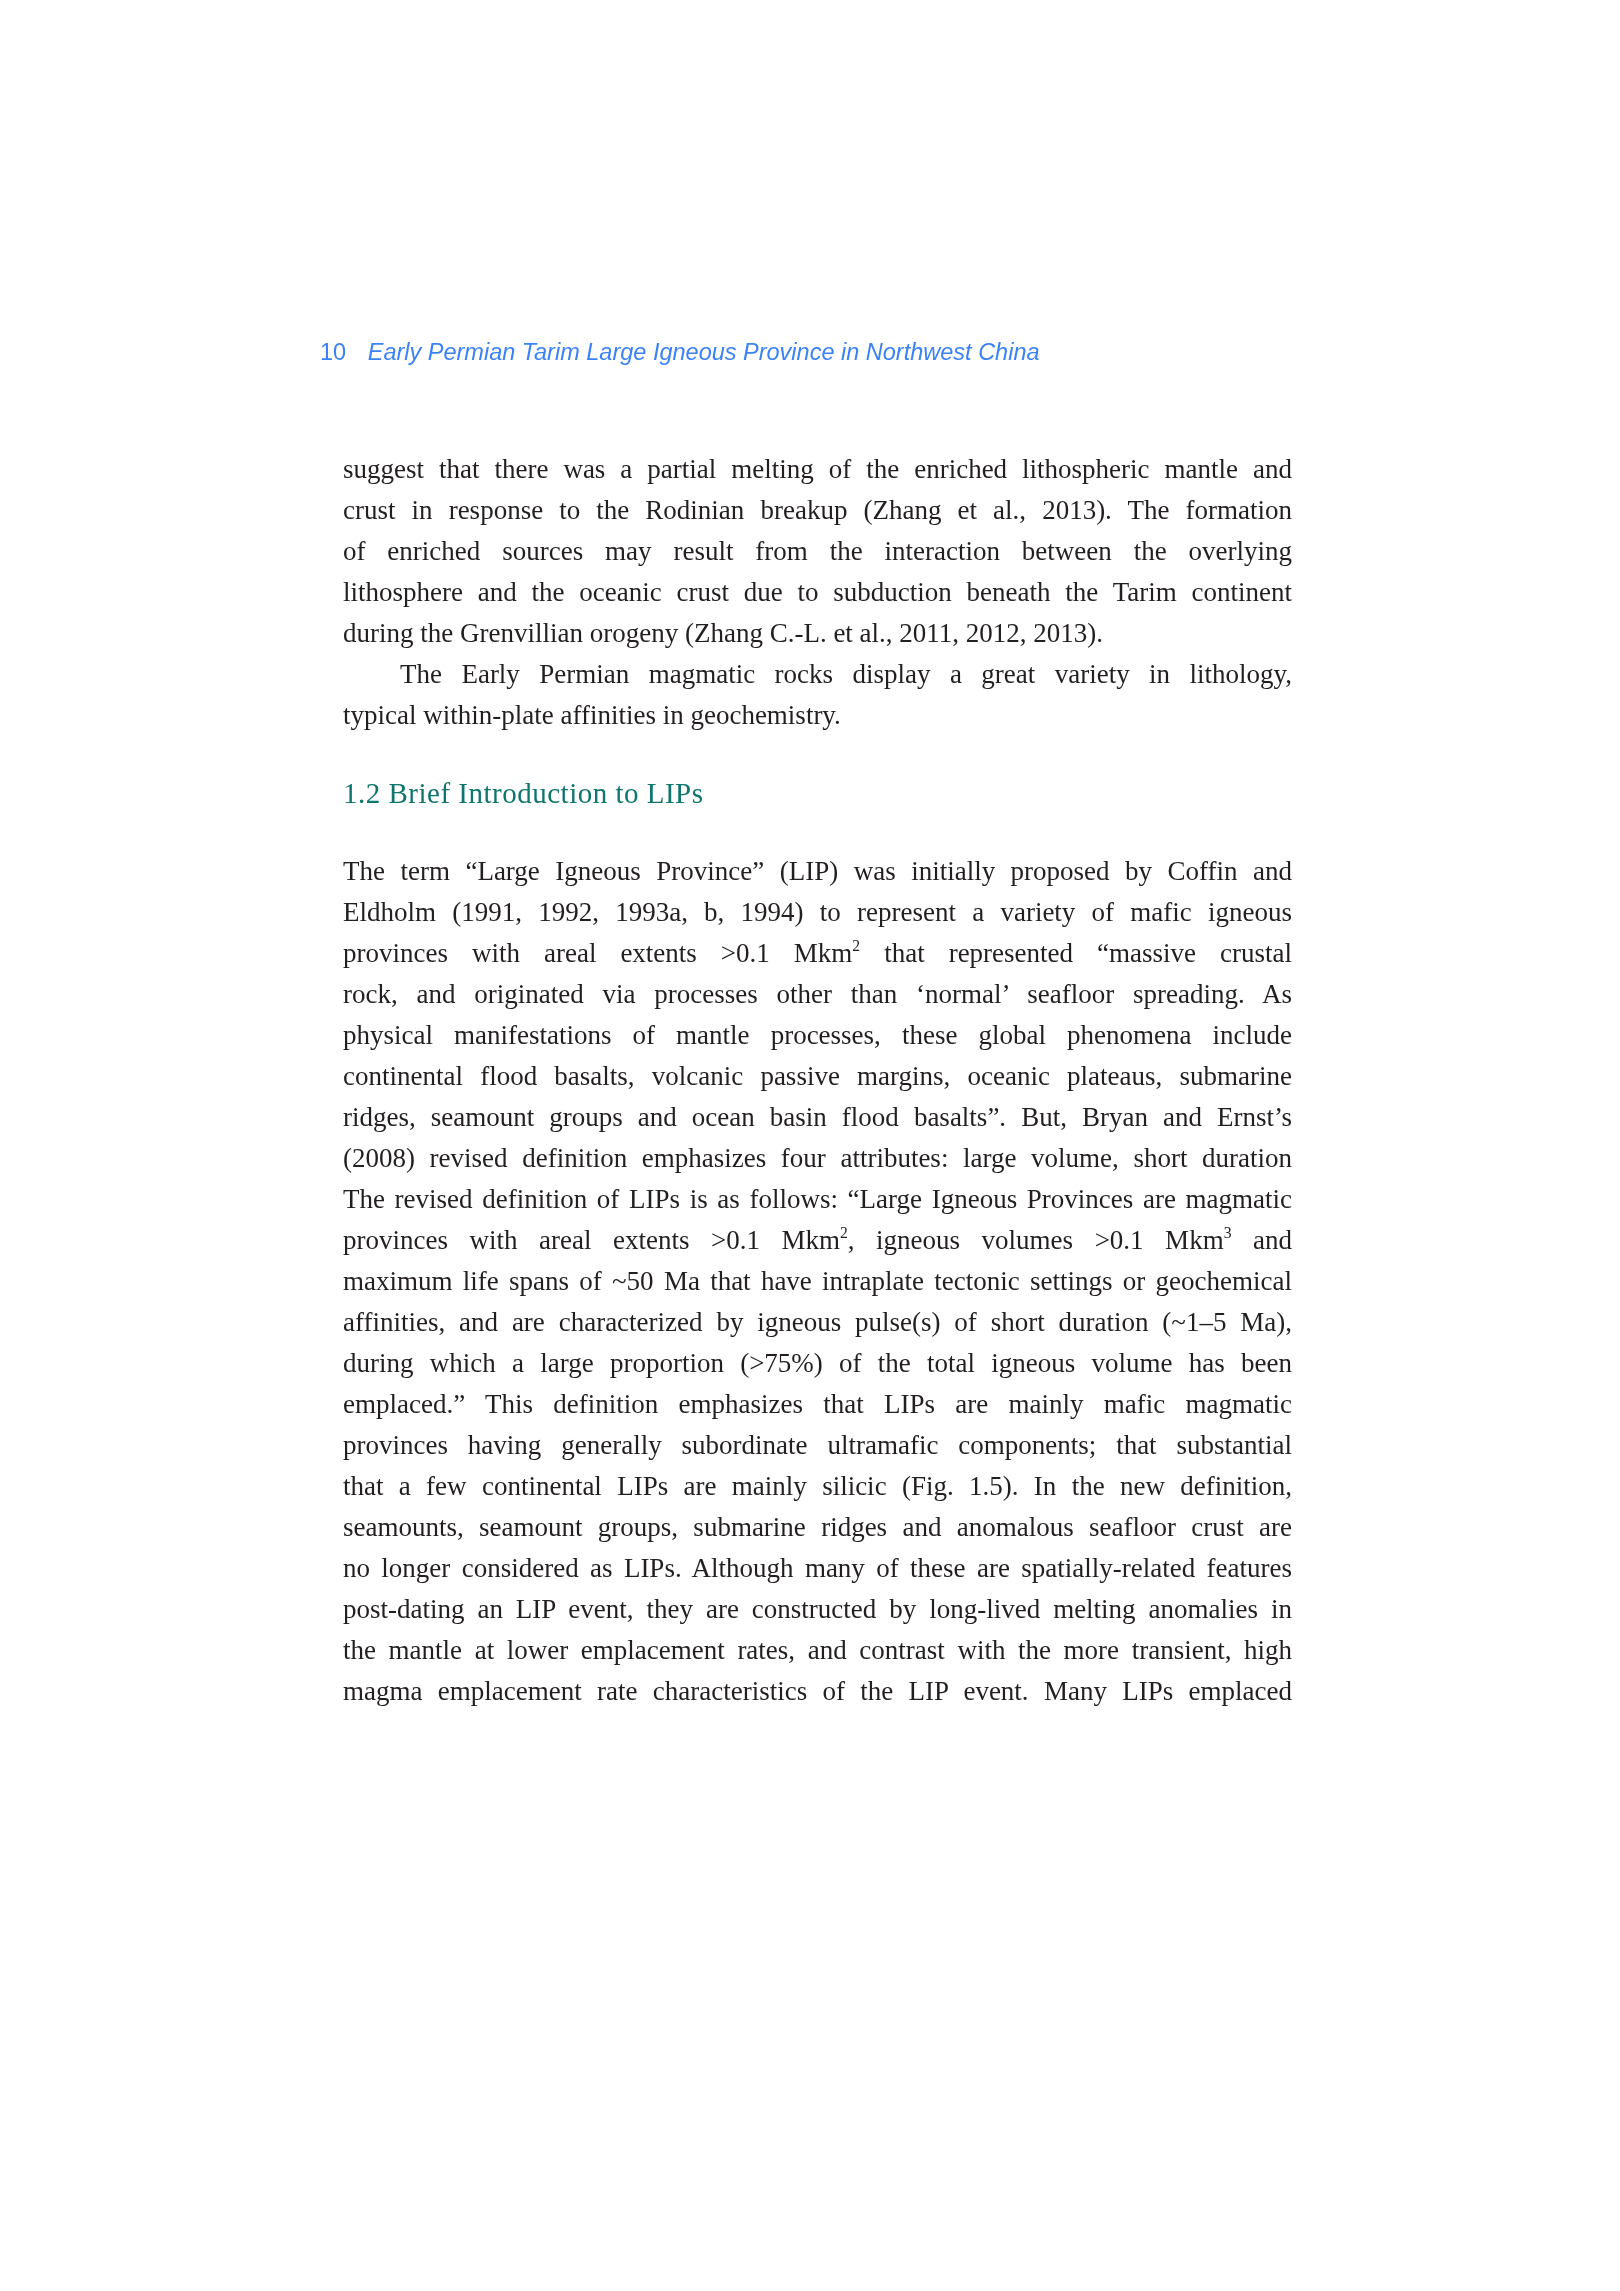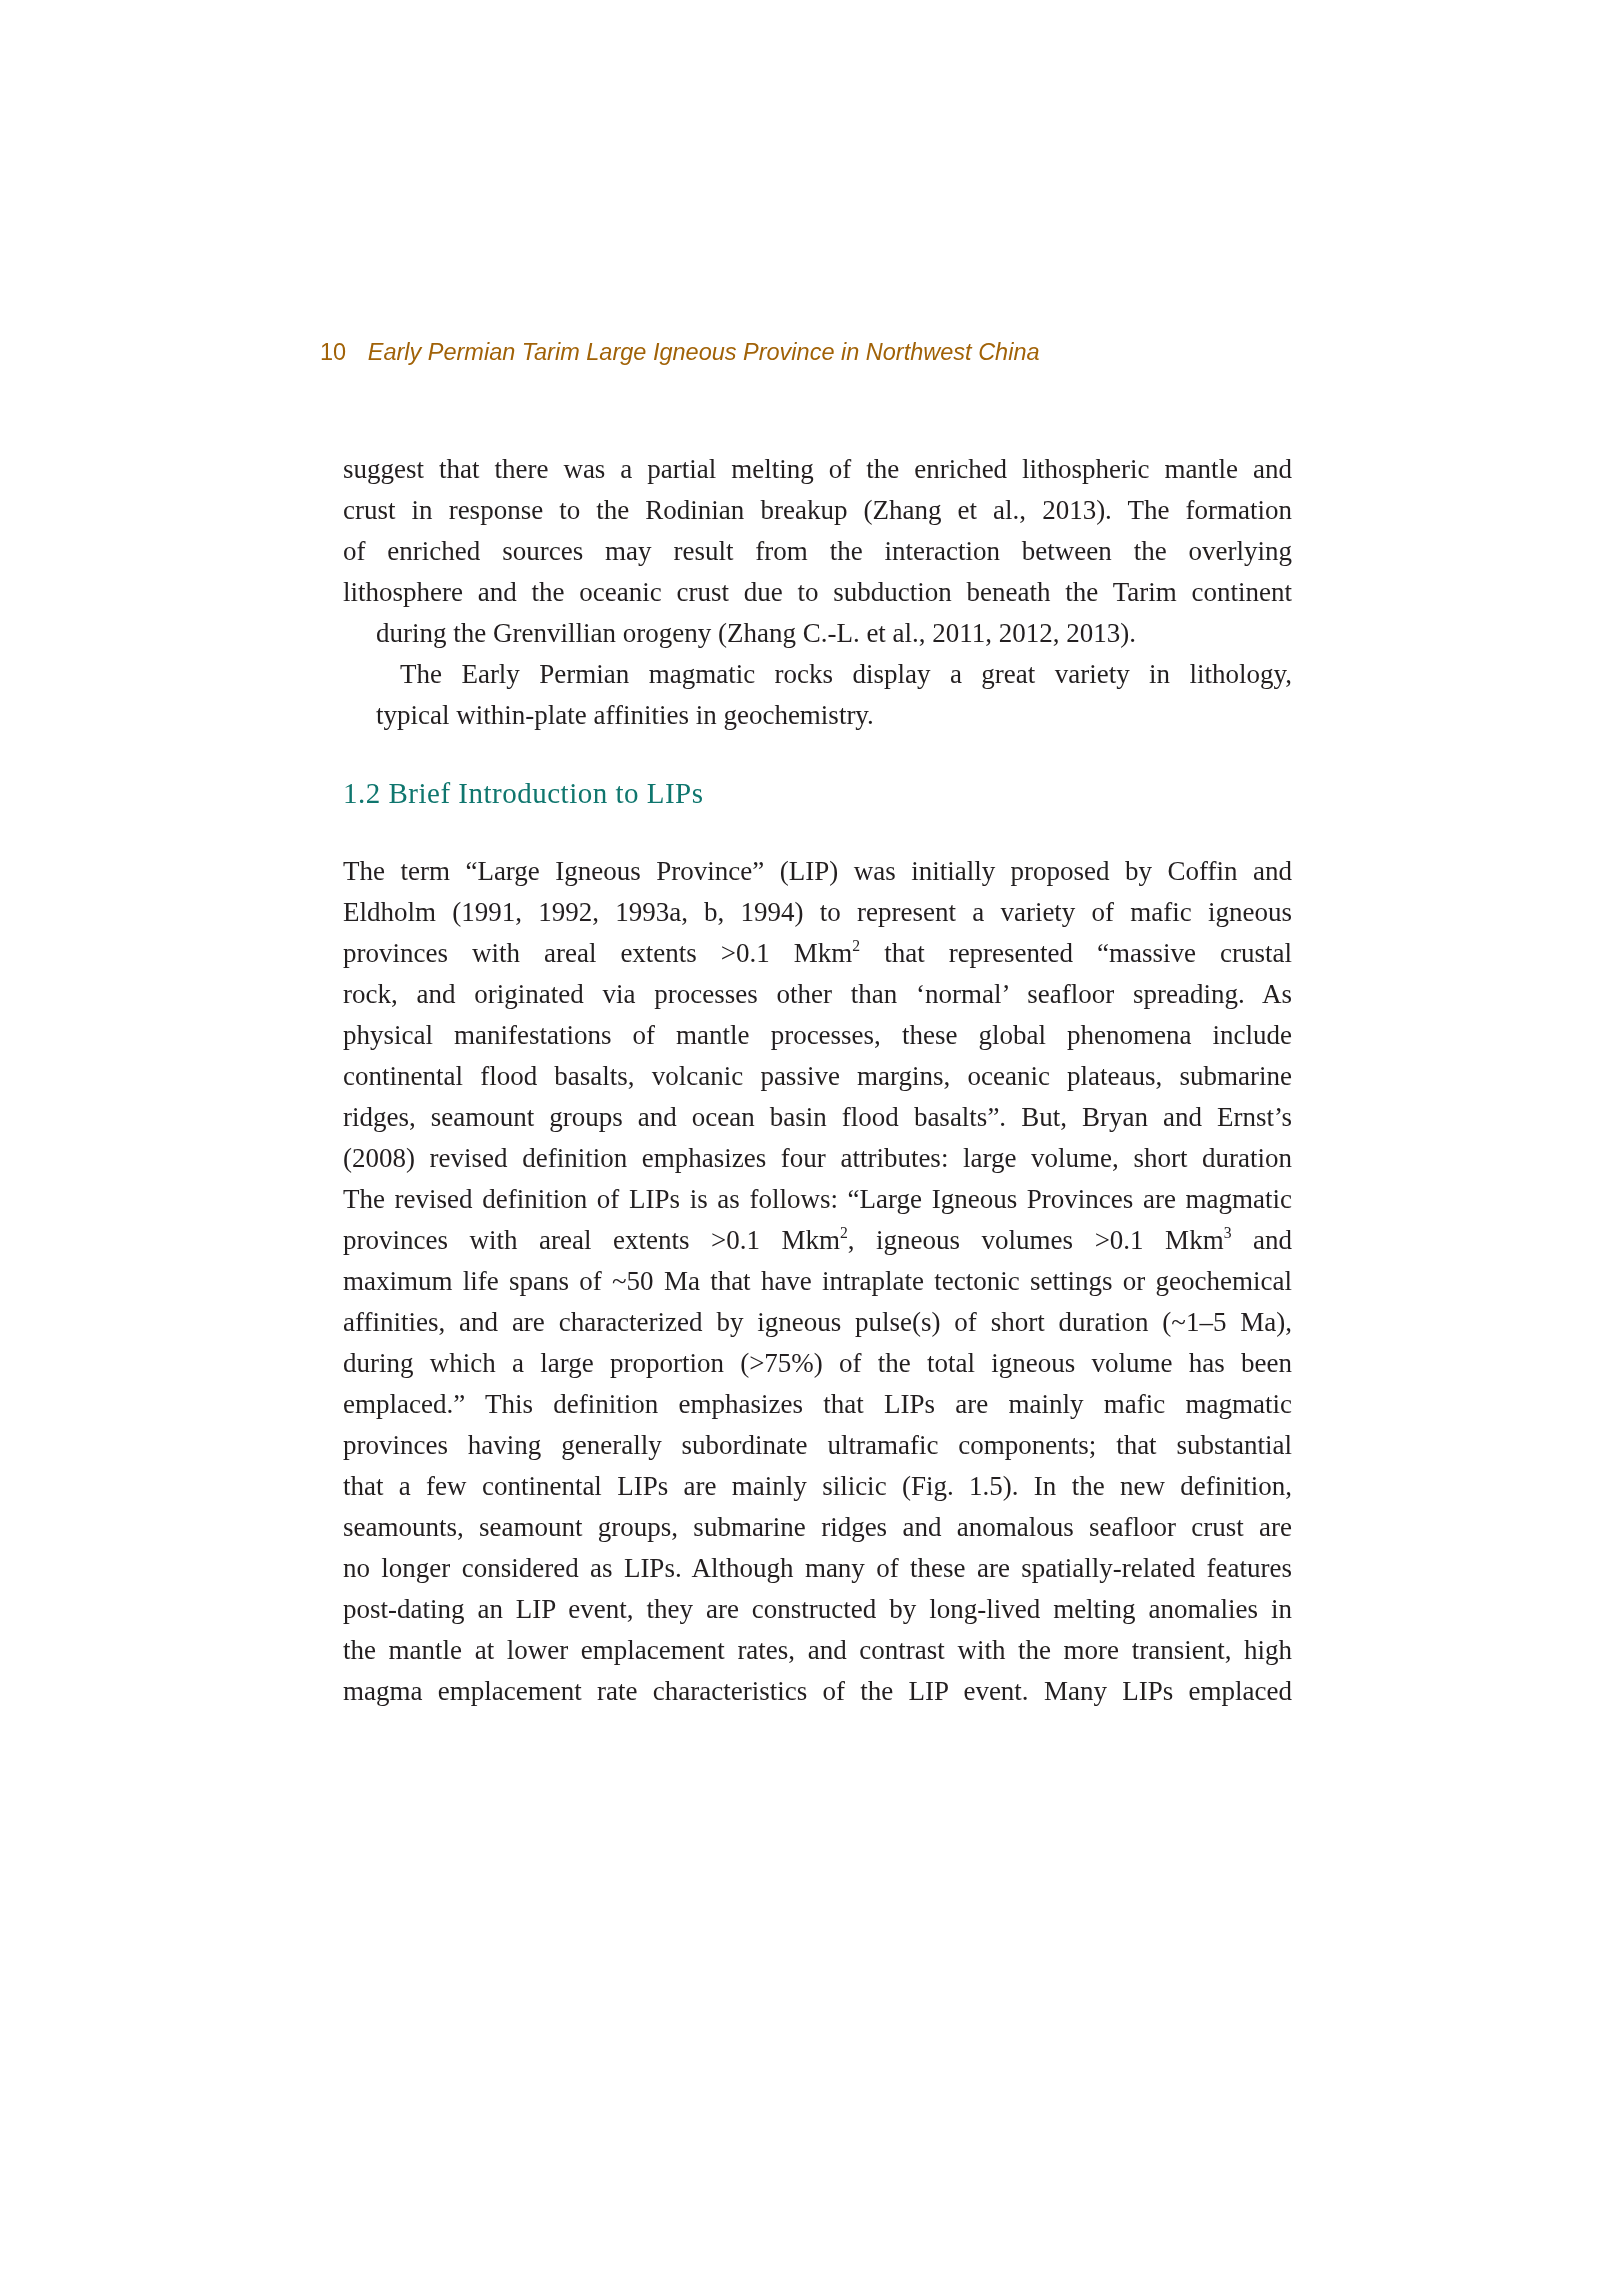--- a/index.html
+++ b/index.html
@@ -1,31 +1,31 @@
 <!DOCTYPE html>
 <html><head>
   <meta charset="utf-8">
   <style>
     html, body { margin: 0; padding: 0; background: #ffffff; }
     body { width: 1620px; height: 2292px; position: relative; overflow: hidden; }
     .page { position: absolute; left: 0; top: 0; width: 1620px; height: 2292px; background: #ffffff; }
     .running-head {
       position: absolute; left: 320px; top: 339px;
-      font-family: "Liberation Sans", sans-serif; font-size: 23.5px; color: #a16207;
+      font-family: "Liberation Sans", sans-serif; font-size: 23.5px; color: #3b82f6;
       white-space: nowrap;
     }
     .running-head .pno { margin-right: 21.6px; }
     .running-head .rtitle { font-style: italic; }
     .body-text {
       position: absolute; left: 343px; top: 449px; width: 949px;
       font-family: "Liberation Serif", serif; font-size: 27px; color: #231f20;
       line-height: 41px; text-align: justify;
     }
     .line { display: block; white-space: nowrap; text-align-last: justify; text-align: justify; height: 41px; }
-    .line.last { text-align-last: left; margin-left: 33px; }
+    .line.last { text-align-last: left; }
     .indent { padding-left: 57px; }
     .heading {
       display: block; font-family: "Liberation Serif", serif; font-size: 29px;
       color: #0f766e; margin: 37px 0 37px 0; height: 41px; letter-spacing: 0.5px;
     }
     sup { font-size: 15.7px; line-height: 0; vertical-align: 10.8px; }
   </style>
 </head>
 <body>
 

